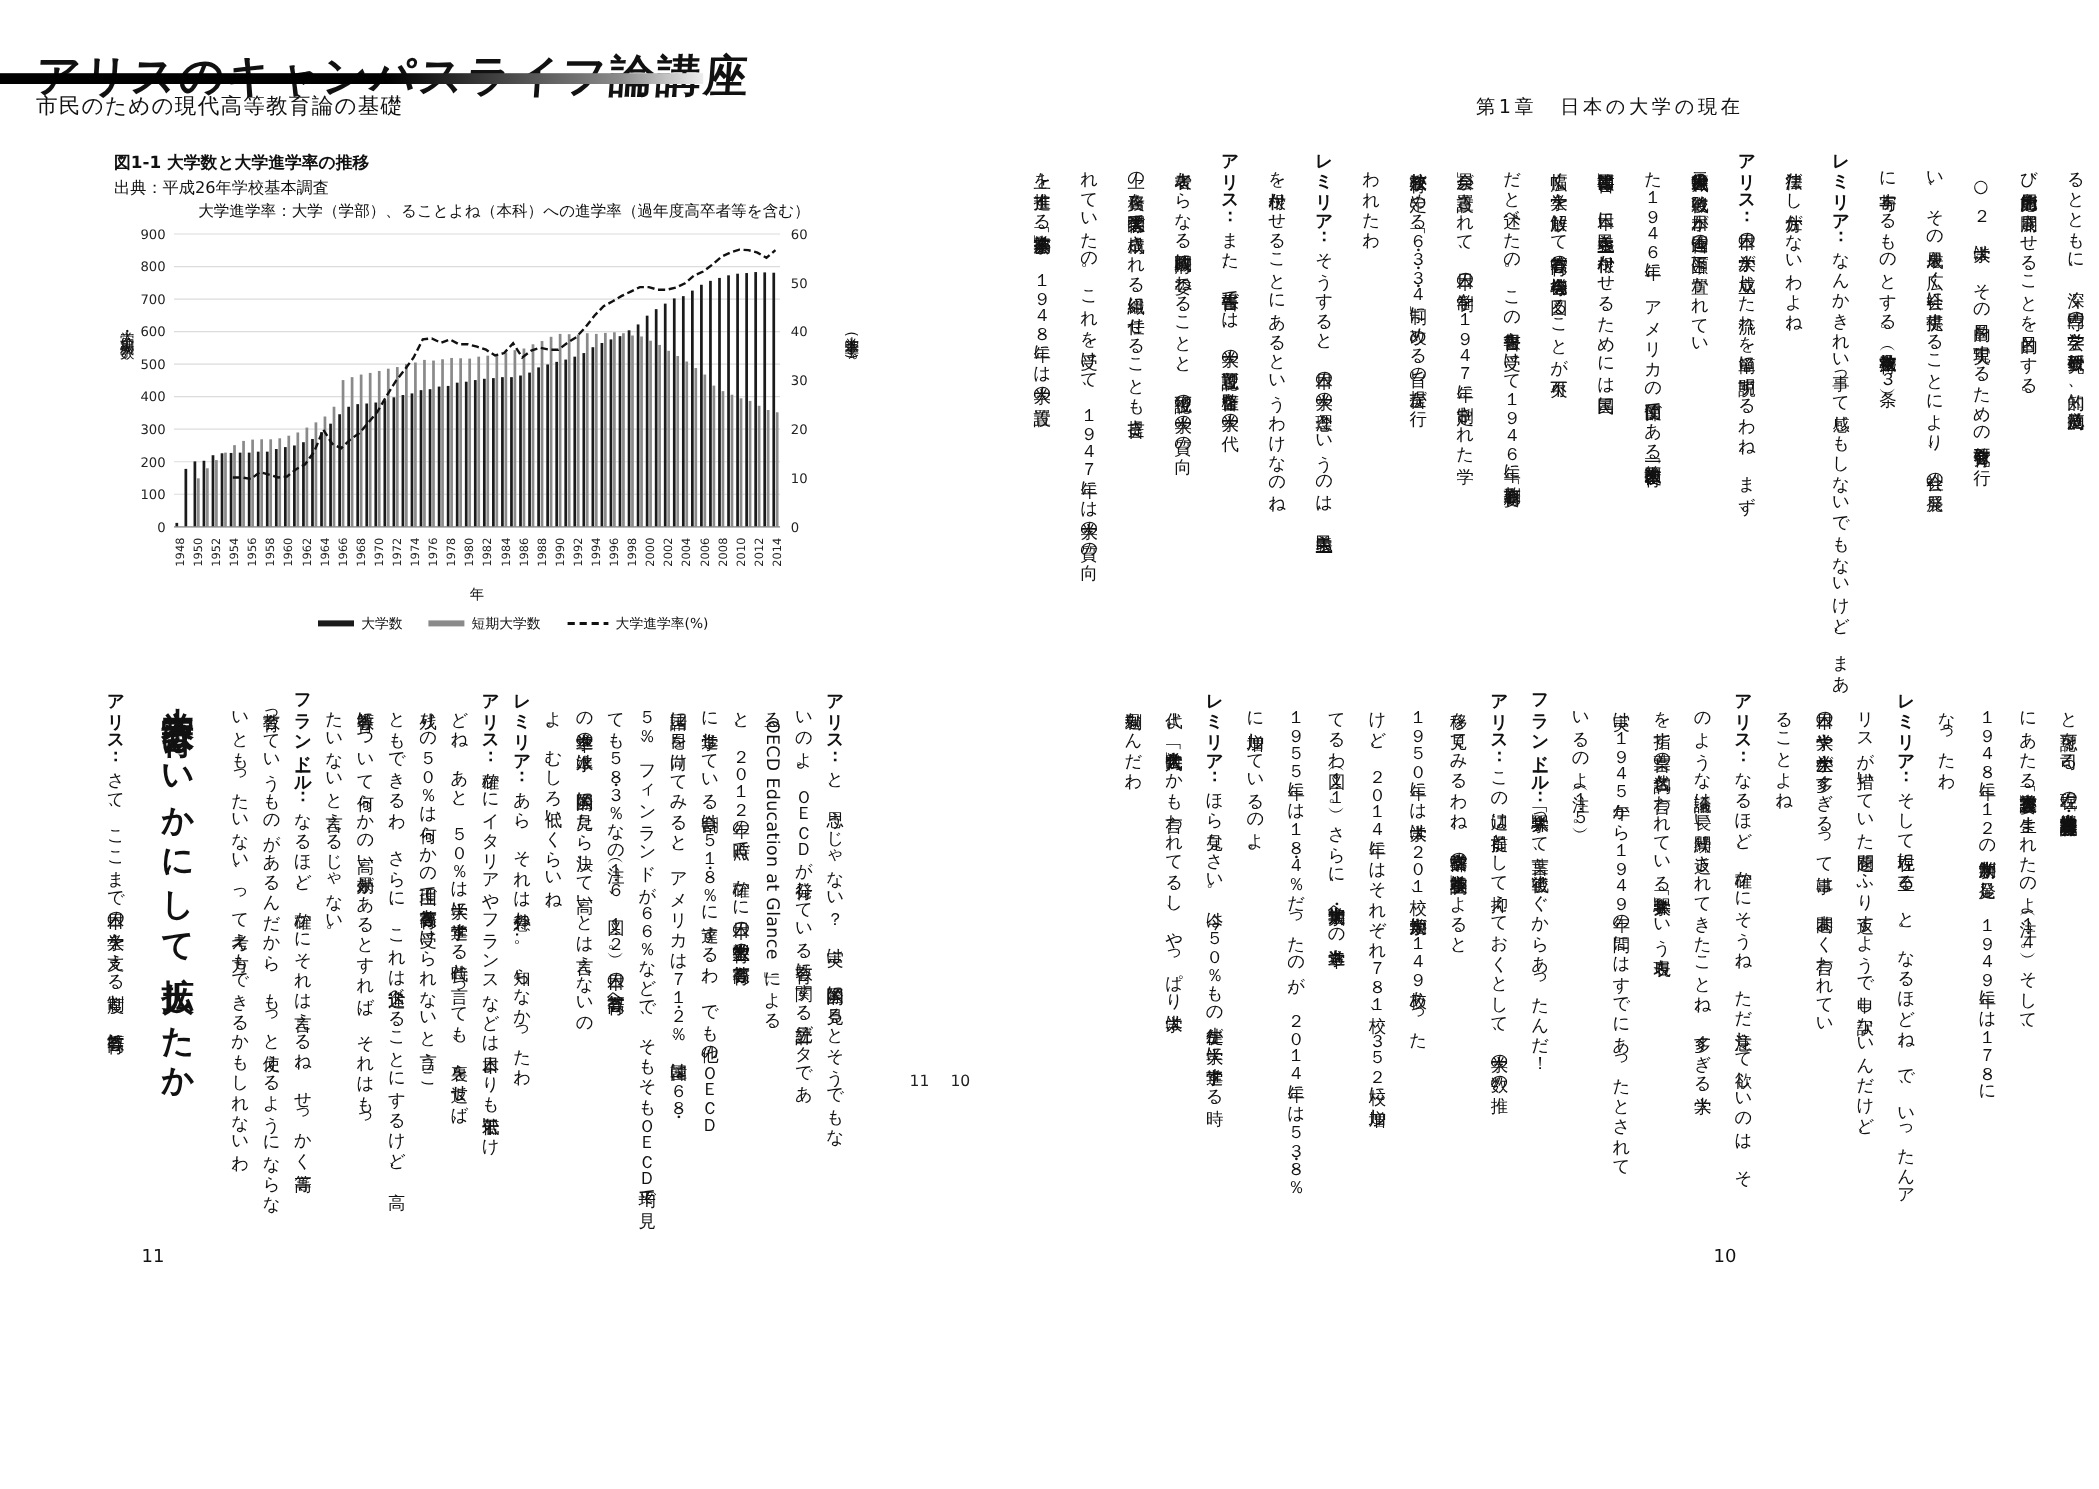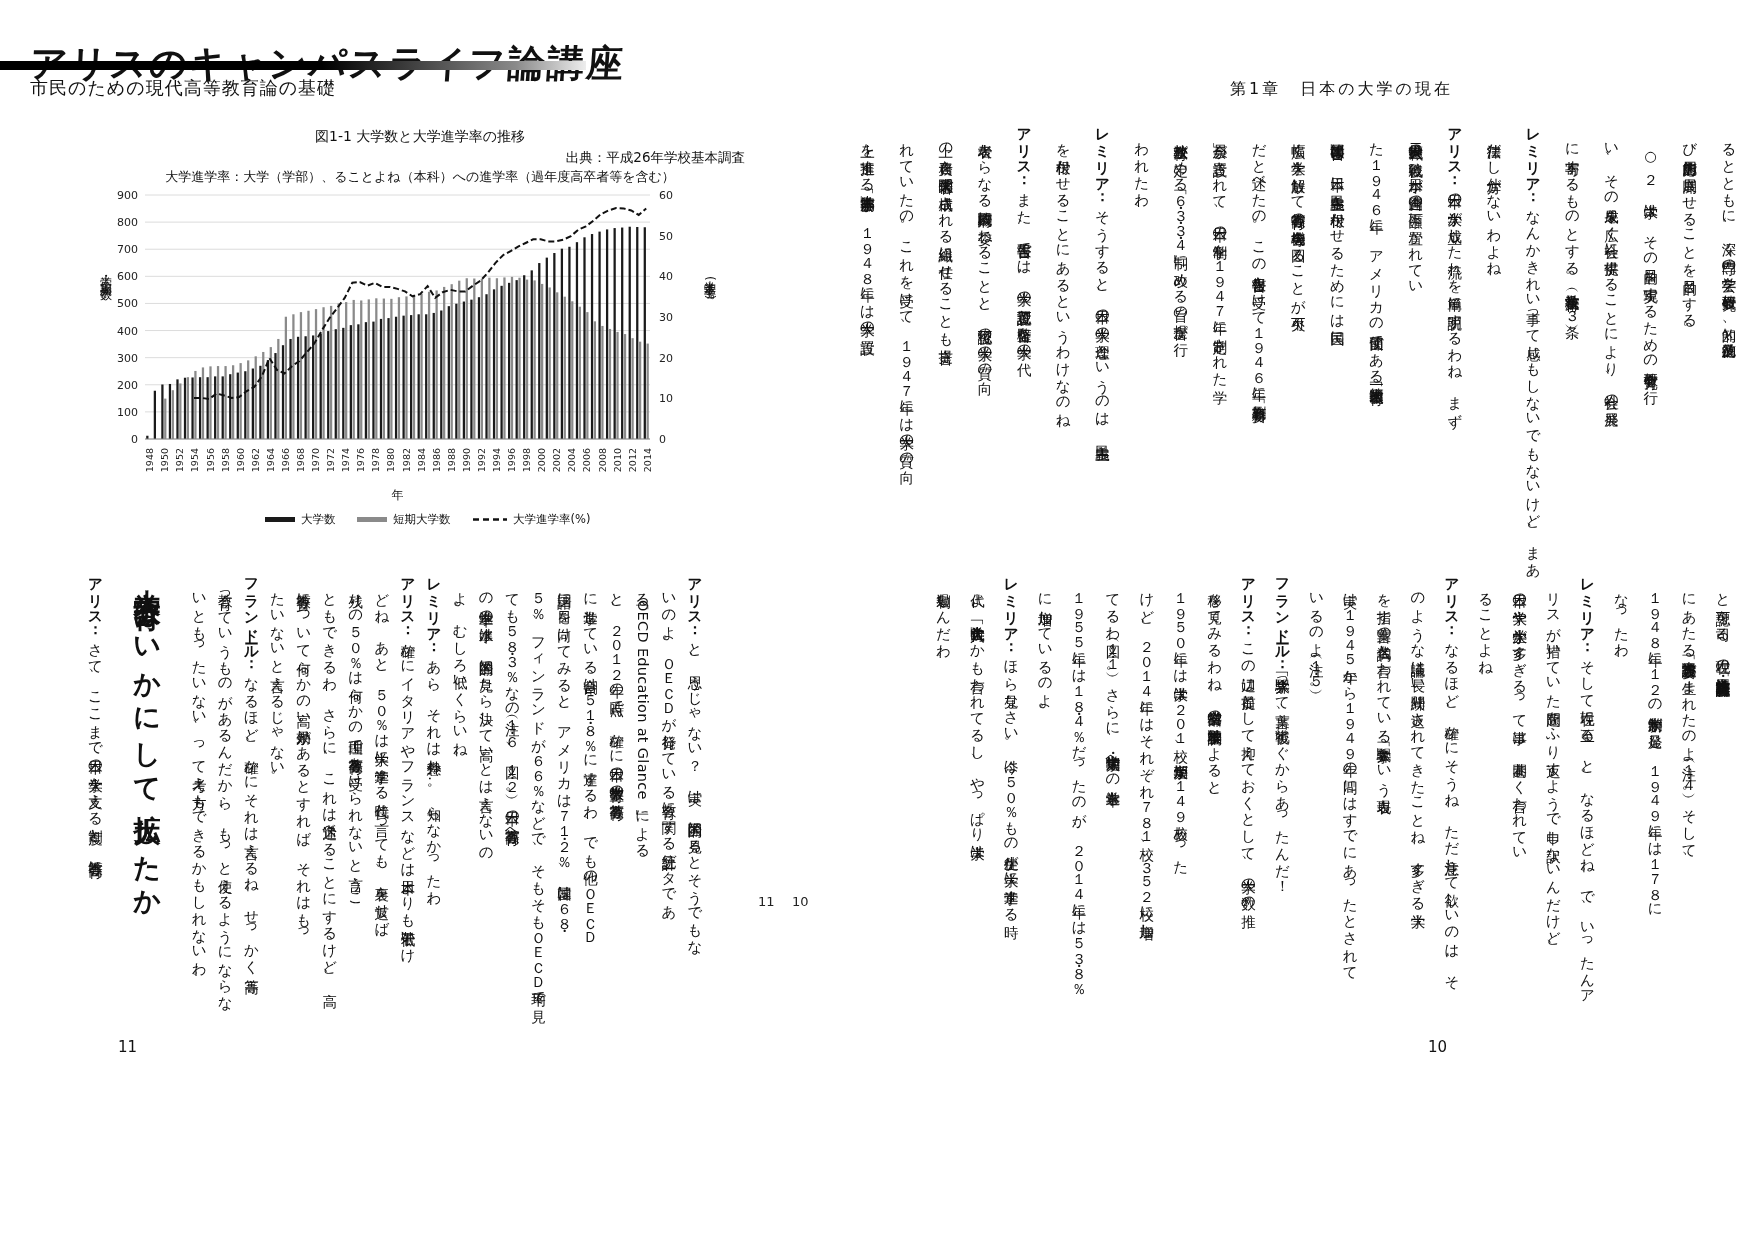--- a/index.html
+++ b/index.html
@@ -7,22 +7,22 @@
   .page{position:absolute;inset:0;background:#fff;overflow:hidden;}
 
   
   .title{position:absolute;left:28px;top:14px;font-size:37px;font-weight:900;letter-spacing:2px;transform:skewX(-4deg);transform-origin:left bottom;white-space:nowrap;}
   .title-bar{position:absolute;left:0;top:61px;width:586px;height:9px;background:linear-gradient(90deg,#000 0%,#000 55%,#8a8a8a 88%,#ededed 100%);}
   .subtitle{position:absolute;left:30px;top:76px;font-size:18px;font-weight:normal;letter-spacing:1px;white-space:nowrap;}
   .chapter{position:absolute;left:1230px;top:46px;width:500px;text-align:left;font-size:16px;letter-spacing:3px;white-space:nowrap;margin-top:33px;}
 
   
   .chart{position:absolute;left:95px;top:126px;width:650px;margin:0;}
-  .chart-title{text-align:center;font-size:14px;line-height:1.5;font-weight:normal;}
-  .chart-source{text-align:right;font-size:13.5px;line-height:1.5;}
+  .chart-title{text-align:left;font-size:14px;line-height:1.5;font-weight:bold;}
+  .chart-source{text-align:left;font-size:13.5px;line-height:1.5;}
   .chart-note{text-align:center;font-size:13px;line-height:1.5;}
   .chart-wrap{position:relative;margin-top:4px;}
   .axis-title-left{position:absolute;left:2px;top:74px;writing-mode:vertical-rl;text-orientation:mixed;font-size:12px;letter-spacing:2px;}
   .axis-title-right{position:absolute;left:606px;top:80px;writing-mode:vertical-rl;text-orientation:mixed;font-size:12px;letter-spacing:1px;}
 
   
   section.vtext{position:absolute;display:flex;flex-direction:row-reverse;justify-content:space-between;}
   .vcol{writing-mode:vertical-rl;text-orientation:mixed;font-size:14.5px;letter-spacing:0.3px;line-height:1;height:100%;white-space:nowrap;}
   .vcol b{font-weight:bold;}
   .vheading{writing-mode:vertical-rl;text-orientation:mixed;font-size:27px;font-weight:bold;letter-spacing:4px;padding:0 15px;height:100%;white-space:nowrap;}

